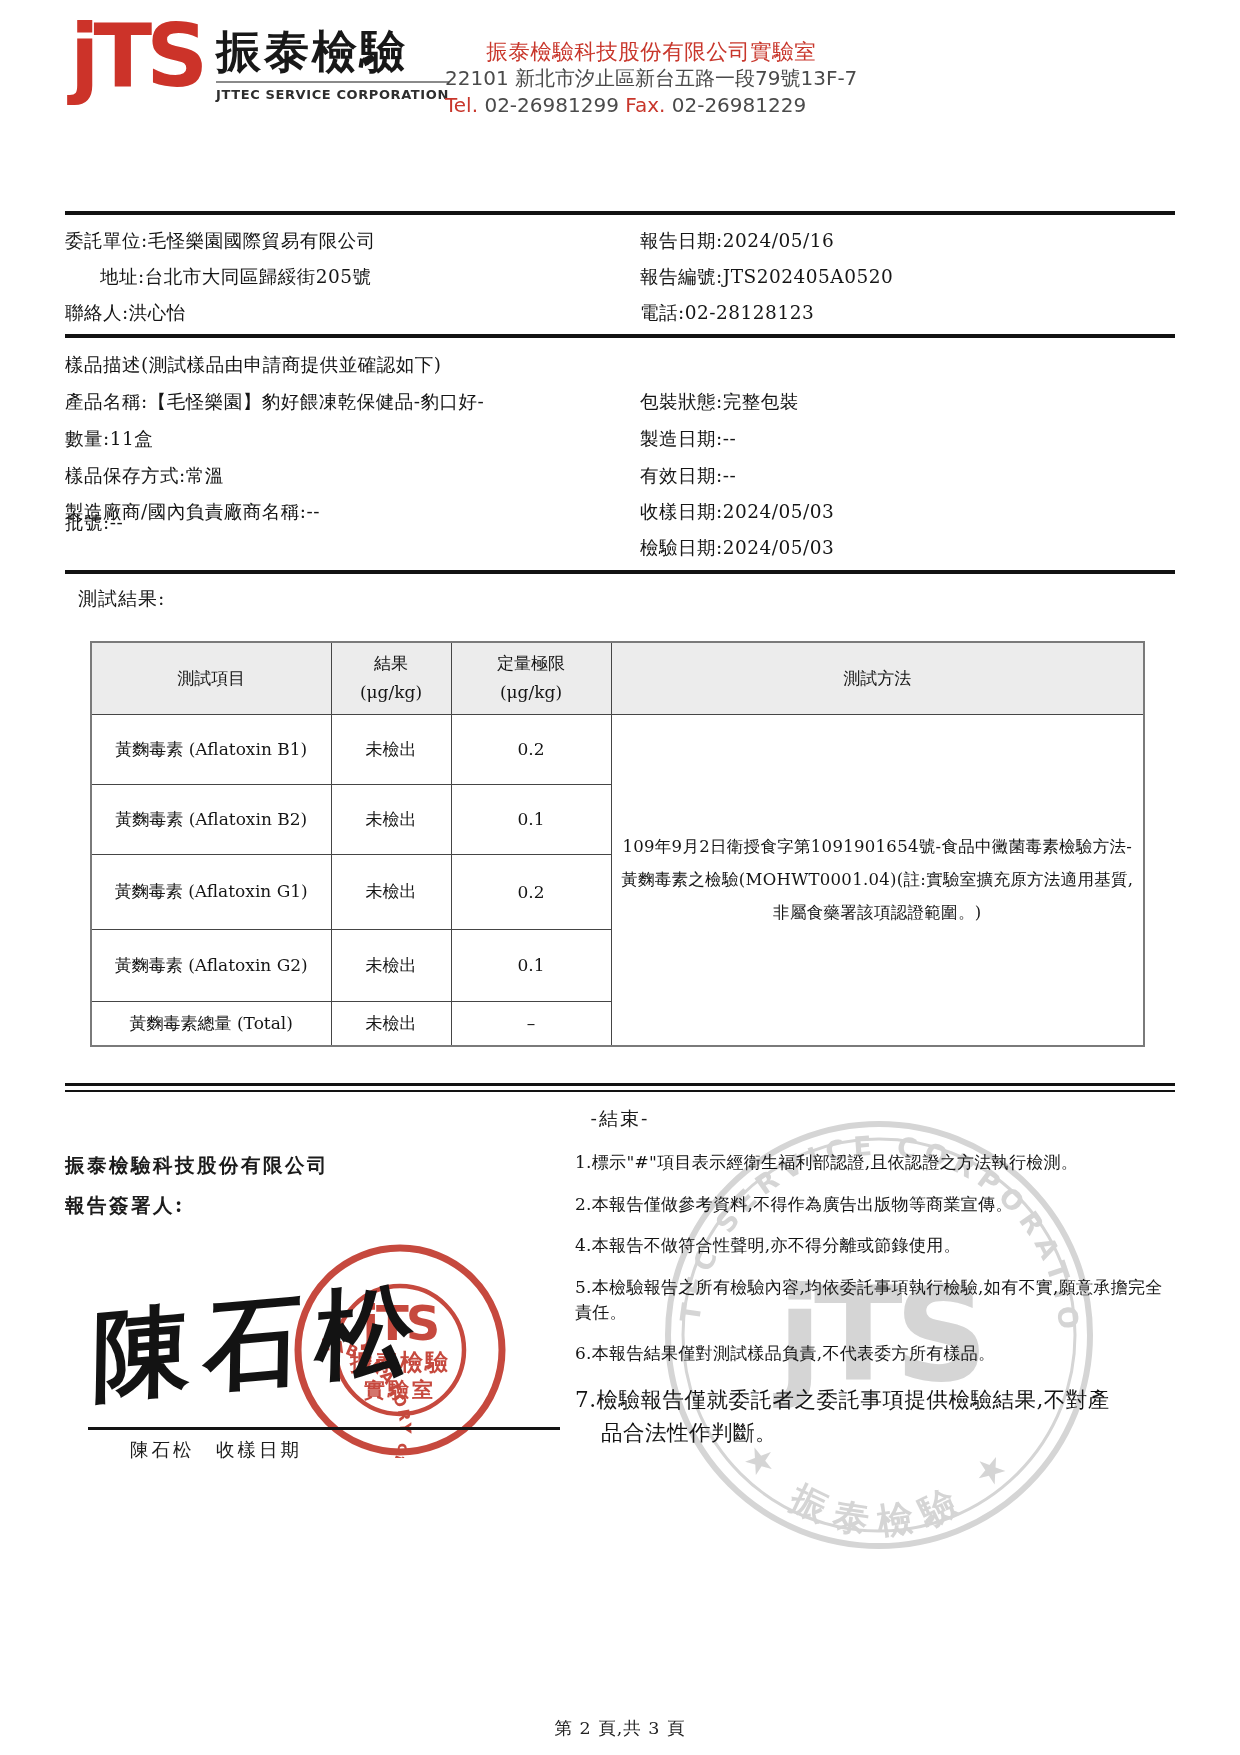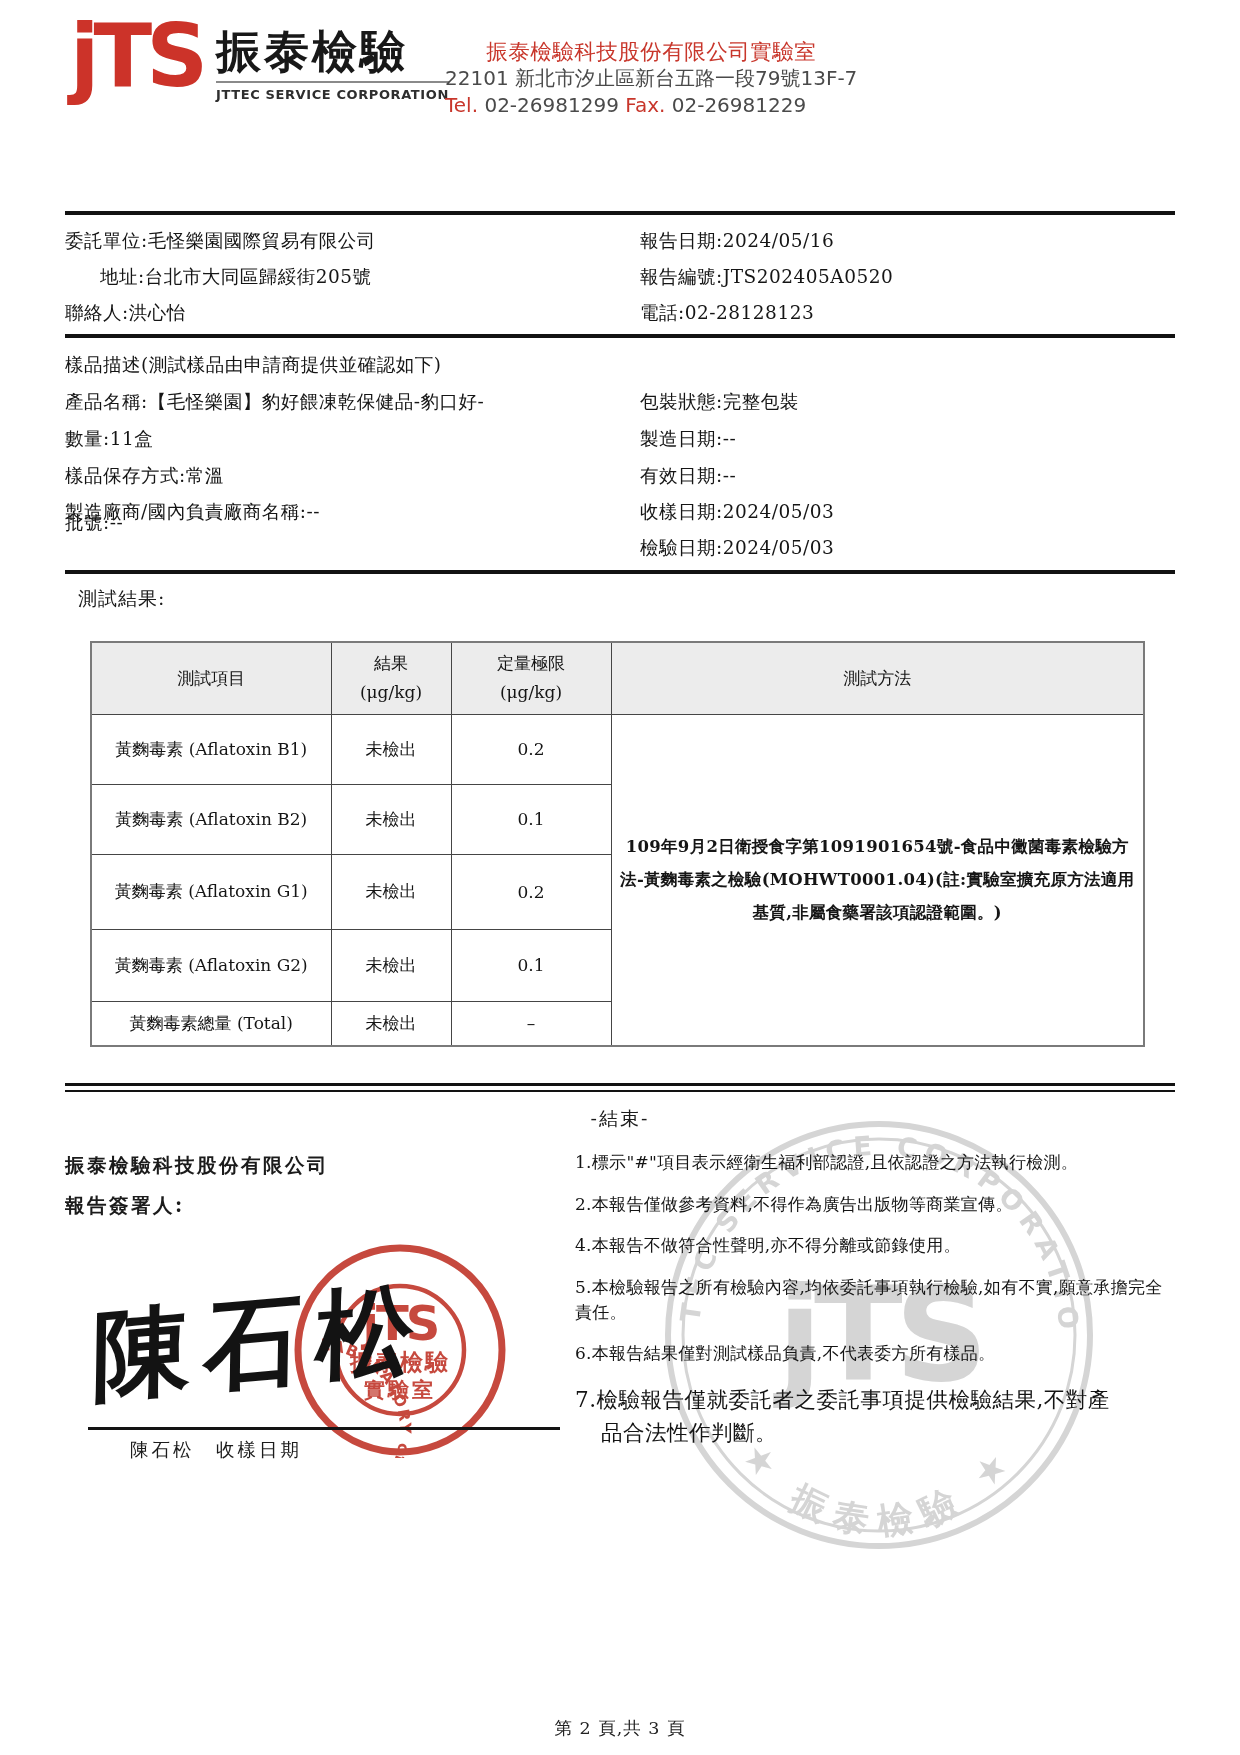--- a/index.html
+++ b/index.html
@@ -53,21 +53,21 @@
   }
   table.results th, table.results td {
     border:1.6px solid #454545; text-align:center; vertical-align:middle; padding:0 6px;
   }
   table.results thead tr { height:72px; background:#ECECEC; }
   table.results th { font-weight:normal; line-height:1.7; }
   tr.row-b1 { height:70px; } tr.row-b2 { height:70px; }
   tr.row-g1 { height:75px; } tr.row-g2 { height:72px; }
   tr.row-total { height:45px; }
   td.item-cell { padding:0 34px; line-height:1.55; }
-  td.method-cell { padding:0 13px; font-size:16.5px; line-height:2.0; letter-spacing:0.3px;font-weight:bold; }
+  td.method-cell { padding:0 13px; font-size:16.5px; line-height:2.0; letter-spacing:0.3px; }
   
   .end-marker { position:absolute; top:1106px; left:0; width:100%; text-align:center;
     font-size:19px; letter-spacing:2px; z-index:2; }
   .company-name { position:absolute; left:65px; top:1152px; font-size:19.5px;
     font-weight:600; letter-spacing:2.5px; z-index:2; }
   .signer-label { position:absolute; left:65px; top:1192px; font-size:19.5px;
     font-weight:600; letter-spacing:2.5px; z-index:2; }
   .notes { position:absolute; left:575px; top:1150px; width:600px; z-index:2; }
   .note { font-size:17px; line-height:1.45; margin-bottom:17px; letter-spacing:0.3px; color:#141414; }
   .note.large { font-size:21.5px; line-height:1.55; width:535px;

